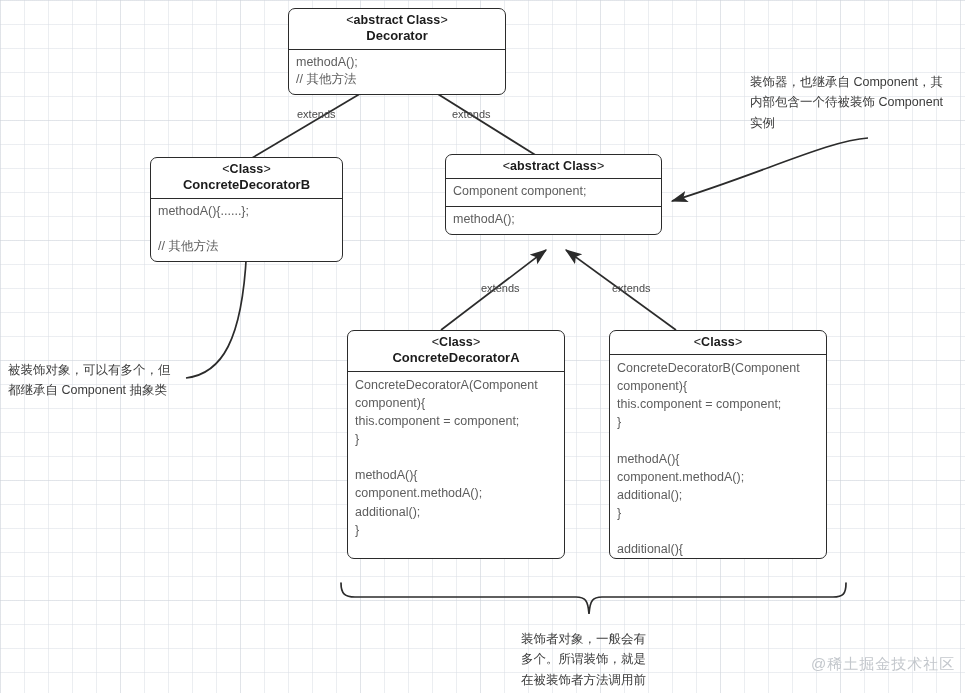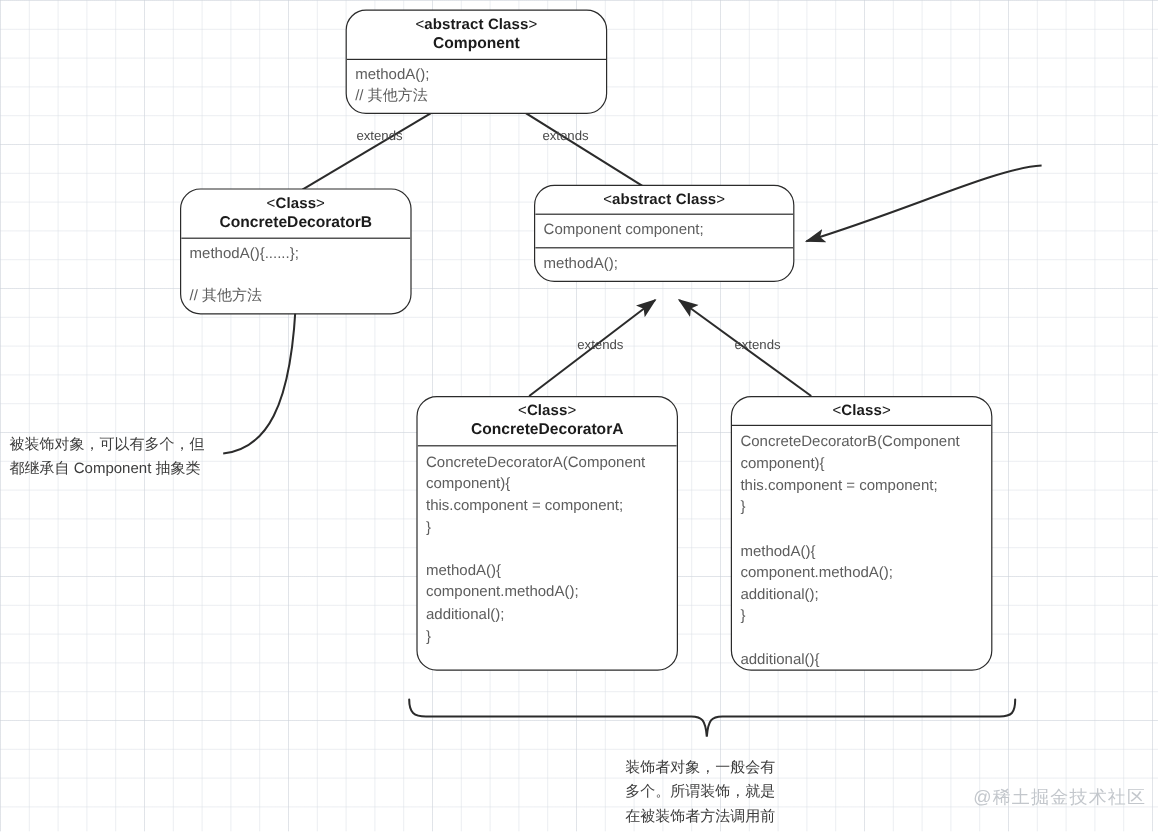--- a/index.html
+++ b/index.html
@@ -31,21 +31,21 @@
     position: absolute;
     left: 0; top: 0;
     width: 965px; height: 693px;
     pointer-events: none;
   }
 
   
   .uml-box {
     position: absolute;
     border: 1.6px solid #2b2b2b;
-    border-radius: 17px;
+    border-radius: 7px;
     background: #ffffff;
     overflow: hidden;
   }
   .uml-header {
     text-align: center;
     color: #1b1b1b;
     padding: 3px 4px 4px 4px;
     line-height: 1.28;
     border-bottom: 1.4px solid #2b2b2b;
   }
@@ -128,21 +128,21 @@
 
     <path d="M341,583 C341,594 345,597 355,597 L576,597 C585,597 588,600 589,614
              C590,600 593,597 602,597 L833,597 C843,597 846,594 846,583" stroke="#2b2b2b" stroke-width="1.7" fill="none" stroke-linecap="round"></path>
   </svg>
 
   <div class="uml-box" style="left:288px; top:8px; width:218px;">
     <div class="uml-header">
       <div class="uml-stereo">
         <span>&lt;</span><b>abstract Class</b><span>&gt;</span>
       </div>
-      <div class="uml-name">Component</div>
+      <div class="uml-name">Decorator</div>
     </div>
     <div class="uml-section">methodA();
 // 其他方法</div>
   </div>
 
   <div class="uml-box" style="left:150px; top:157px; width:193px;">
     <div class="uml-header">
       <div class="uml-stereo">
         <span>&lt;</span><b>Class</b><span>&gt;</span>
       </div>
@@ -204,20 +204,23 @@
 additional(){
 ......
 }</div>
   </div>
 
   <div class="edge-label" style="left:297px; top:108px;">extends</div>
   <div class="edge-label" style="left:452px; top:108px;">extends</div>
   <div class="edge-label" style="left:481px; top:282px;">extends</div>
   <div class="edge-label" style="left:612px; top:282px;">extends</div>
 
+  <div class="note" style="left:750px; top:72px; width:215px;">装饰器，也继承自 Component，其
+内部包含一个待被装饰 Component
+实例</div>
 
   <div class="note" style="left:8px; top:360px; width:215px;">被装饰对象，可以有多个，但
 都继承自 Component 抽象类</div>
 
   <div class="note" style="left:521px; top:629px; width:160px;">装饰者对象，一般会有
 多个。所谓装饰，就是
 在被装饰者方法调用前
 后增加新的功能。</div>
 
   <div class="watermark" style="left:811px; top:655px;text-align:right;">@稀土掘金技术社区</div>

